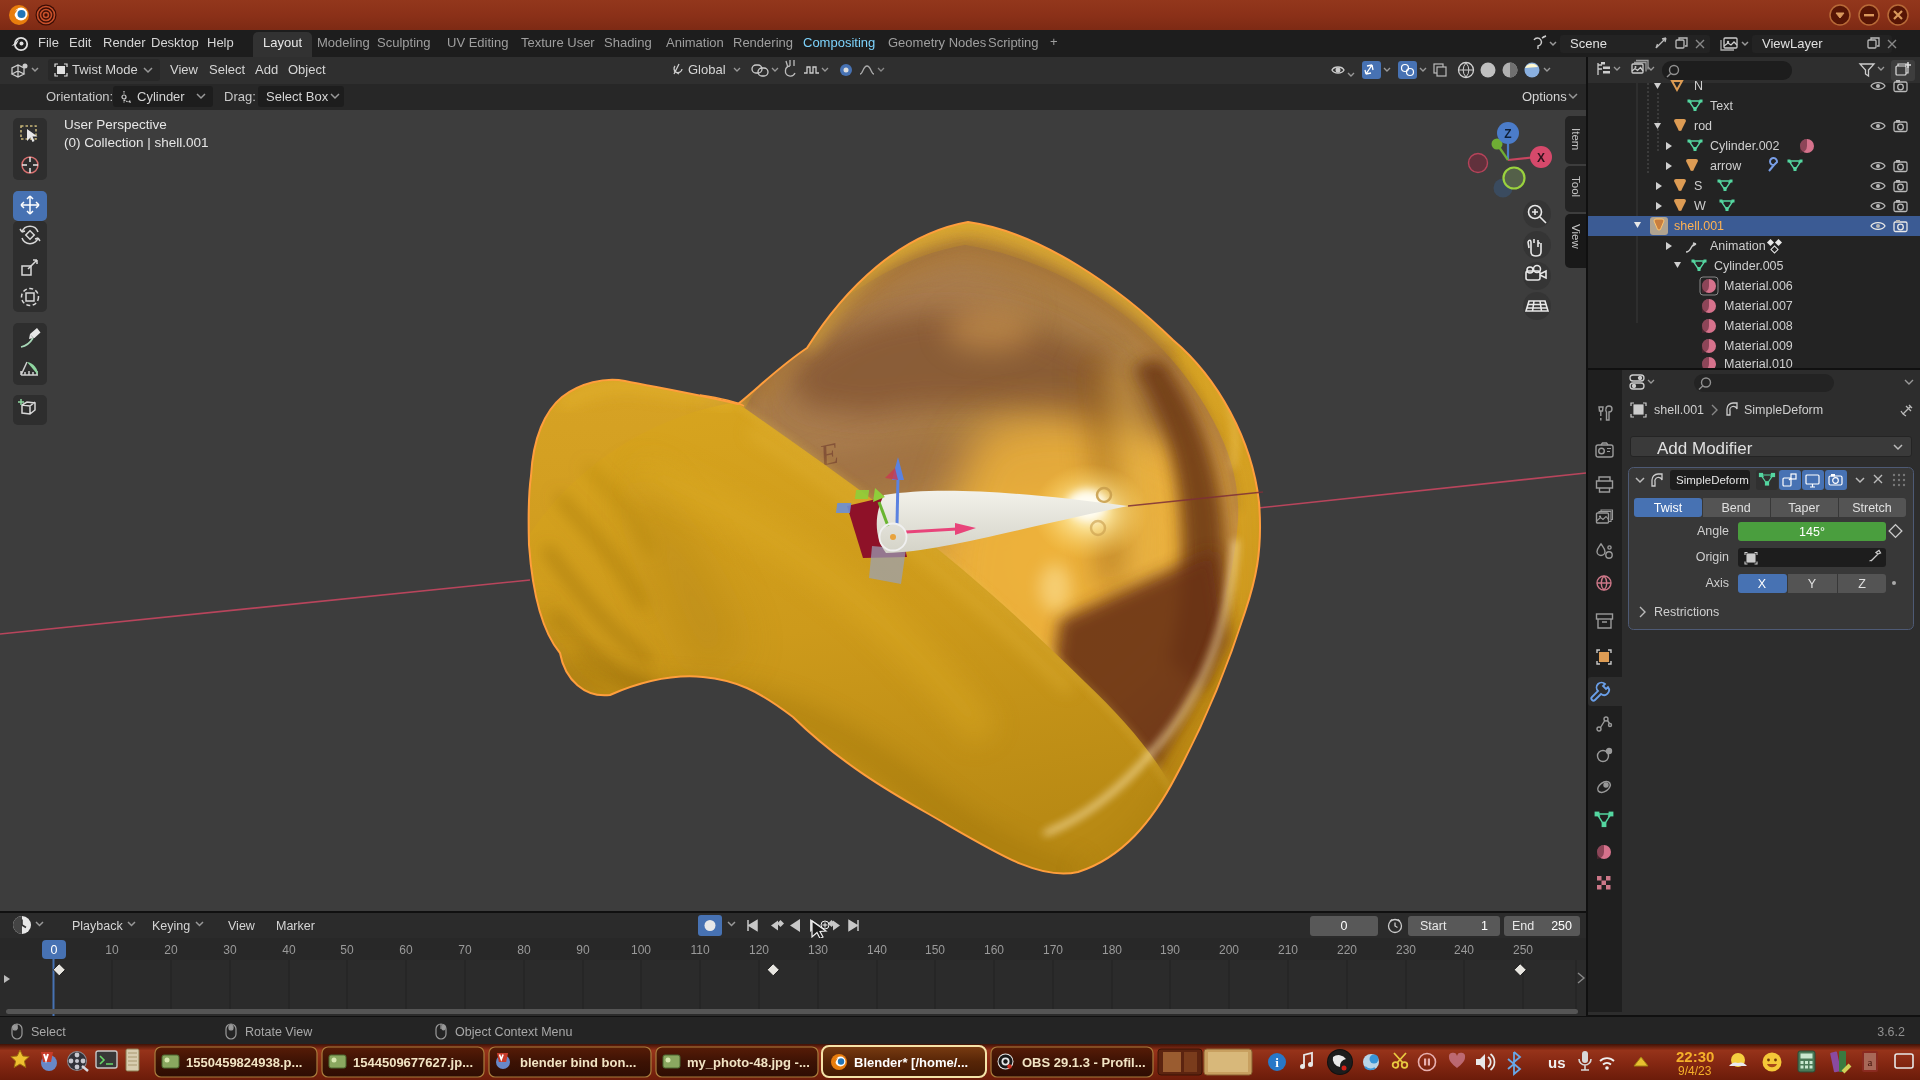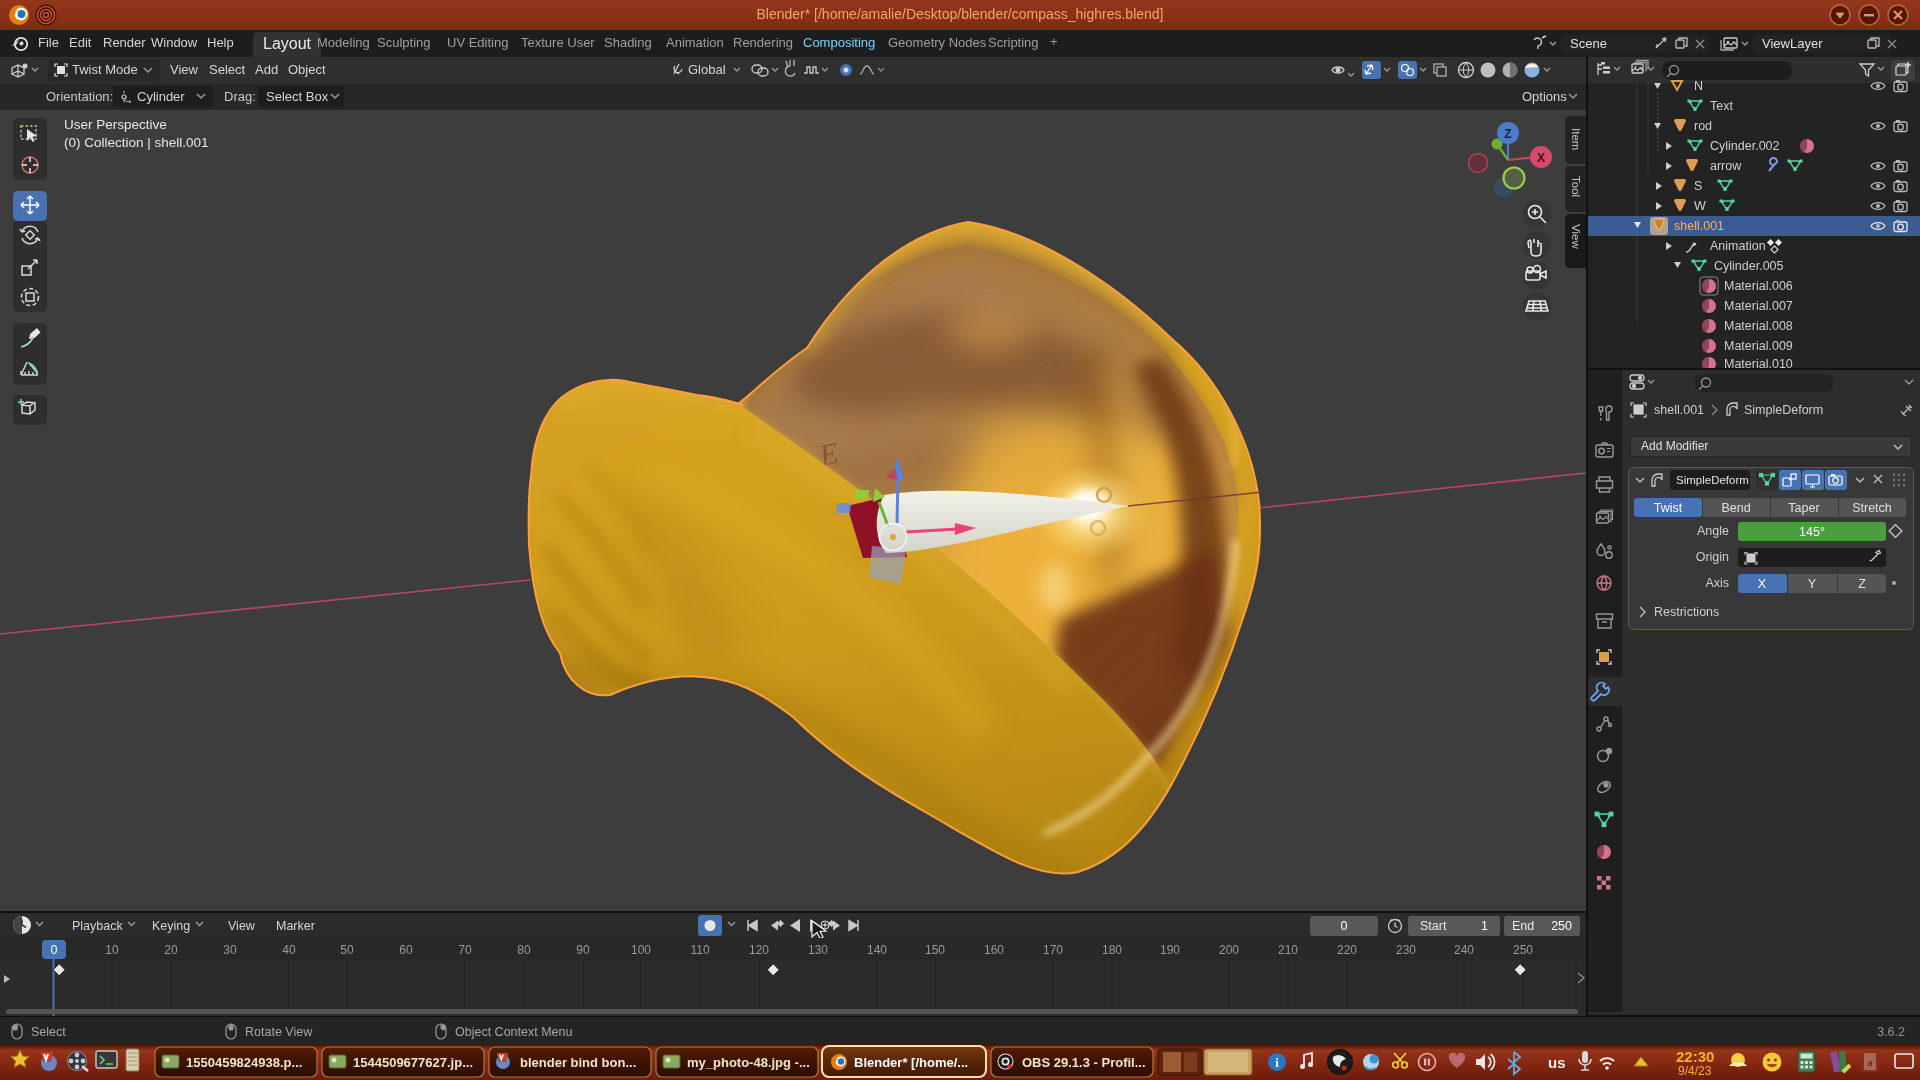--- a/index.html
+++ b/index.html
@@ -20,43 +20,42 @@
       <circle cx="13" cy="13" r="10" fill="#e87d0d"></circle>
       <circle cx="15" cy="12" r="6.5" fill="#fff"></circle>
       <circle cx="15.5" cy="12" r="4" fill="#2275b7"></circle>
       <path d="M3 14 L12 7 L8 13 Z" fill="#e87d0d"></path>
 
       <circle cx="40" cy="13" r="10.5" fill="#3a0d05"></circle>
       <circle cx="40" cy="13" r="8.5" fill="none" stroke="#c8502a" stroke-width="1.6"></circle>
       <circle cx="40" cy="13" r="5.5" fill="none" stroke="#c8502a" stroke-width="1.6"></circle>
       <circle cx="40" cy="13" r="2.5" fill="none" stroke="#c8502a" stroke-width="1.6"></circle>
     </svg>
-    <div class="abs" style="left:0;right:0;top:6px;text-align:center;color:#eda963;font-size:14px;">Blender* [/home/amalie/Desktop/blender/compass_highres.blend]</div>
     <svg class="abs" style="right:8px;top:3px" width="84" height="24" viewBox="0 0 84 24">
       <circle cx="12" cy="12" r="10" fill="#571505" stroke="#b86a38" stroke-width="1.5"></circle>
       <path d="M8 10 L16 10 L12 15 Z" fill="#d9985c" stroke="#d9985c" stroke-width="1"></path>
       <circle cx="41" cy="12" r="10" fill="#571505" stroke="#b86a38" stroke-width="1.5"></circle>
       <rect x="36" y="11" width="10" height="2.4" fill="#d9985c"></rect>
       <circle cx="70" cy="12" r="10" fill="#571505" stroke="#b86a38" stroke-width="1.5"></circle>
       <path d="M66 8 L74 16 M74 8 L66 16" stroke="#d9985c" stroke-width="2.2"></path>
     </svg>
   </div>
 
   <div class="abs" id="topbar" style="left:0;top:30px;width:1920px;height:27px;background:#1d1d1d;">
     <svg class="abs" style="left:10px;top:4px" width="20" height="20" viewBox="0 0 20 20">
       <circle cx="11" cy="10" r="6.2" fill="none" stroke="#e0e0e0" stroke-width="1.8"></circle>
       <circle cx="11.5" cy="9.5" r="2" fill="#e0e0e0"></circle>
       <path d="M1.5 12 L9 5.5 L6.5 10.5 Z" fill="#e0e0e0"></path>
     </svg>
     <div class="abs txt" style="left:38px;top:5px">File</div>
     <div class="abs txt" style="left:69px;top:5px">Edit</div>
     <div class="abs txt" style="left:103px;top:5px">Render</div>
-    <div class="abs txt" style="left:151px;top:5px">Window</div>
+    <div class="abs txt" style="left:151px;top:5px">Desktop</div>
     <div class="abs txt" style="left:207px;top:5px">Help</div>
-    <div class="abs" style="left:253px;top:2px;height:25px;background:#323232;border-radius:5px 5px 0 0;padding:3px 10px 0;color:#e8e8e8;font-size:16px;">Layout</div>
+    <div class="abs" style="left:253px;top:2px;height:25px;background:#323232;border-radius:5px 5px 0 0;padding:3px 10px 0;color:#e8e8e8;font-size:13px;">Layout</div>
     <div class="abs txt" style="left:317px;top:5px;color:#9f9f9f">Modeling</div>
     <div class="abs txt" style="left:377px;top:5px;color:#9f9f9f">Sculpting</div>
     <div class="abs txt" style="left:447px;top:5px;color:#9f9f9f">UV Editing</div>
     <div class="abs txt" style="left:521px;top:5px;color:#9f9f9f">Texture User</div>
     <div class="abs txt" style="left:604px;top:5px;color:#9f9f9f">Shading</div>
     <div class="abs txt" style="left:666px;top:5px;color:#9f9f9f">Animation</div>
     <div class="abs txt" style="left:733px;top:5px;color:#9f9f9f">Rendering</div>
     <div class="abs txt" style="left:803px;top:5px;color:#7dd3fc">Compositing</div>
     <div class="abs txt" style="left:888px;top:5px;color:#9f9f9f">Geometry Nodes</div>
     <div class="abs txt" style="left:988px;top:5px;color:#9f9f9f">Scripting</div>
@@ -774,21 +773,21 @@
           <path d="M9 8 v-3 h3 M21 5 h3 v3 M24 16 v3 h-3 M12 19 h-3 v-3"></path>
       </g>
       <text x="32" y="16" font-size="12.5" fill="#cfcfcf">shell.001</text>
       <path d="M90 7 l5 5 -5 5" stroke="#888" fill="none" stroke-width="1.4"></path>
       <path d="M105 17 v-6 a6 6 0 0 1 6 -6 l4 0 v6 a3 3 0 0 0 -7 2 l0 4 Z" fill="none" stroke="#ccc" stroke-width="1.3"></path>
       <text x="122" y="16" font-size="12.5" fill="#cfcfcf">SimpleDeform</text>
       <path d="M281 16 l8 -8 m-8 8 l-2 -3 m2 3 l3 2 m3 -11 l3 3 m-6 -2 l5 5" stroke="#bbb" fill="none" stroke-width="1.3"></path>
     </svg>
 
     <div class="abs" style="left:42px;top:66px;width:282px;height:21px;background:#3a3a3a;border-radius:3px;border:1px solid #242424;">
-      <div class="abs" style="left:10px;top:2px;font-size:12px;color:#e0e0e0;">Add Modifier</div>
+      <div class="abs" style="left:26px;top:2px;font-size:17px;color:#e0e0e0;">Add Modifier</div>
       <svg class="abs" style="right:8px;top:7px" width="10" height="8">
           <path d="M1 1 l4 4 4 -4" stroke="#bbb" fill="none" stroke-width="1.5"></path>
         </svg>
     </div>
 
     <svg class="abs" style="left:40px;top:97px" width="286" height="163" viewBox="0 0 286 163">
       <rect x="0.5" y="0.5" width="285" height="162" rx="5" fill="#383838" stroke="#4e5a75"></rect>
 
       <path d="M8 11 l4 4 4 -4" stroke="#bbb" fill="none" stroke-width="1.5"></path>
       <path d="M24 19 v-6 a6 6 0 0 1 6 -6 l4 0 v6 a3 3 0 0 0 -7 2 l0 4 Z" fill="none" stroke="#ccc" stroke-width="1.3"></path>

